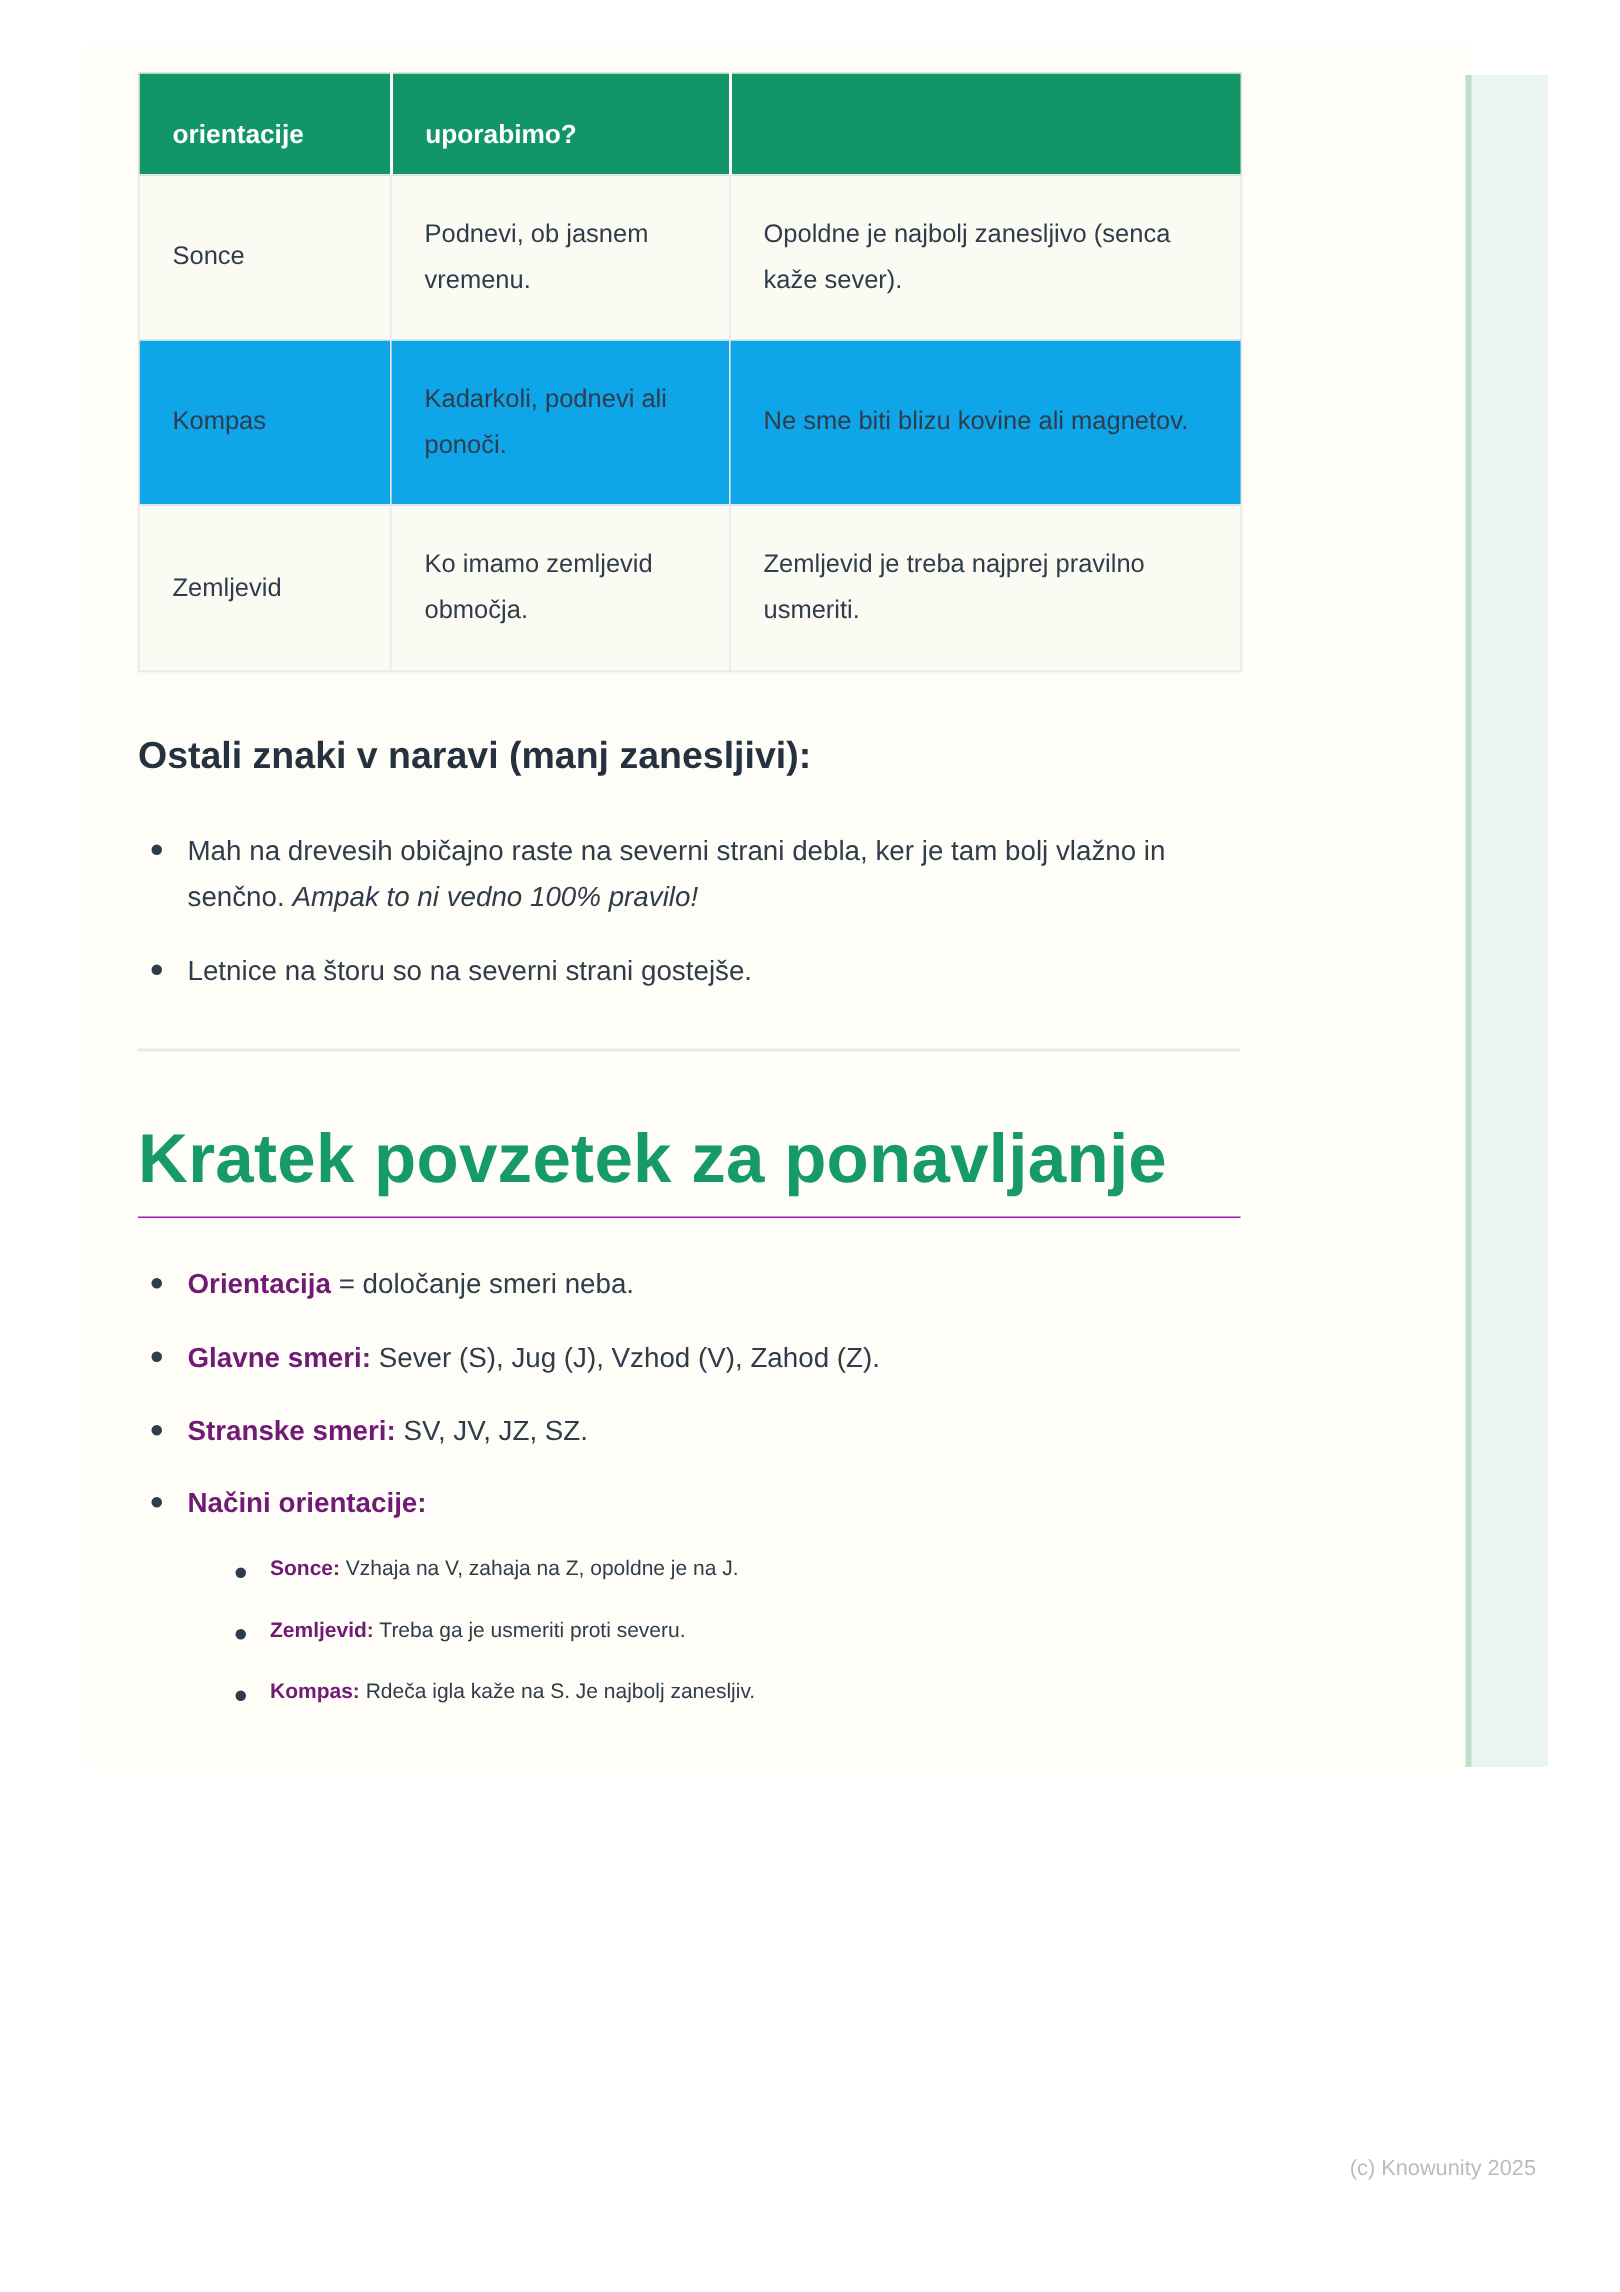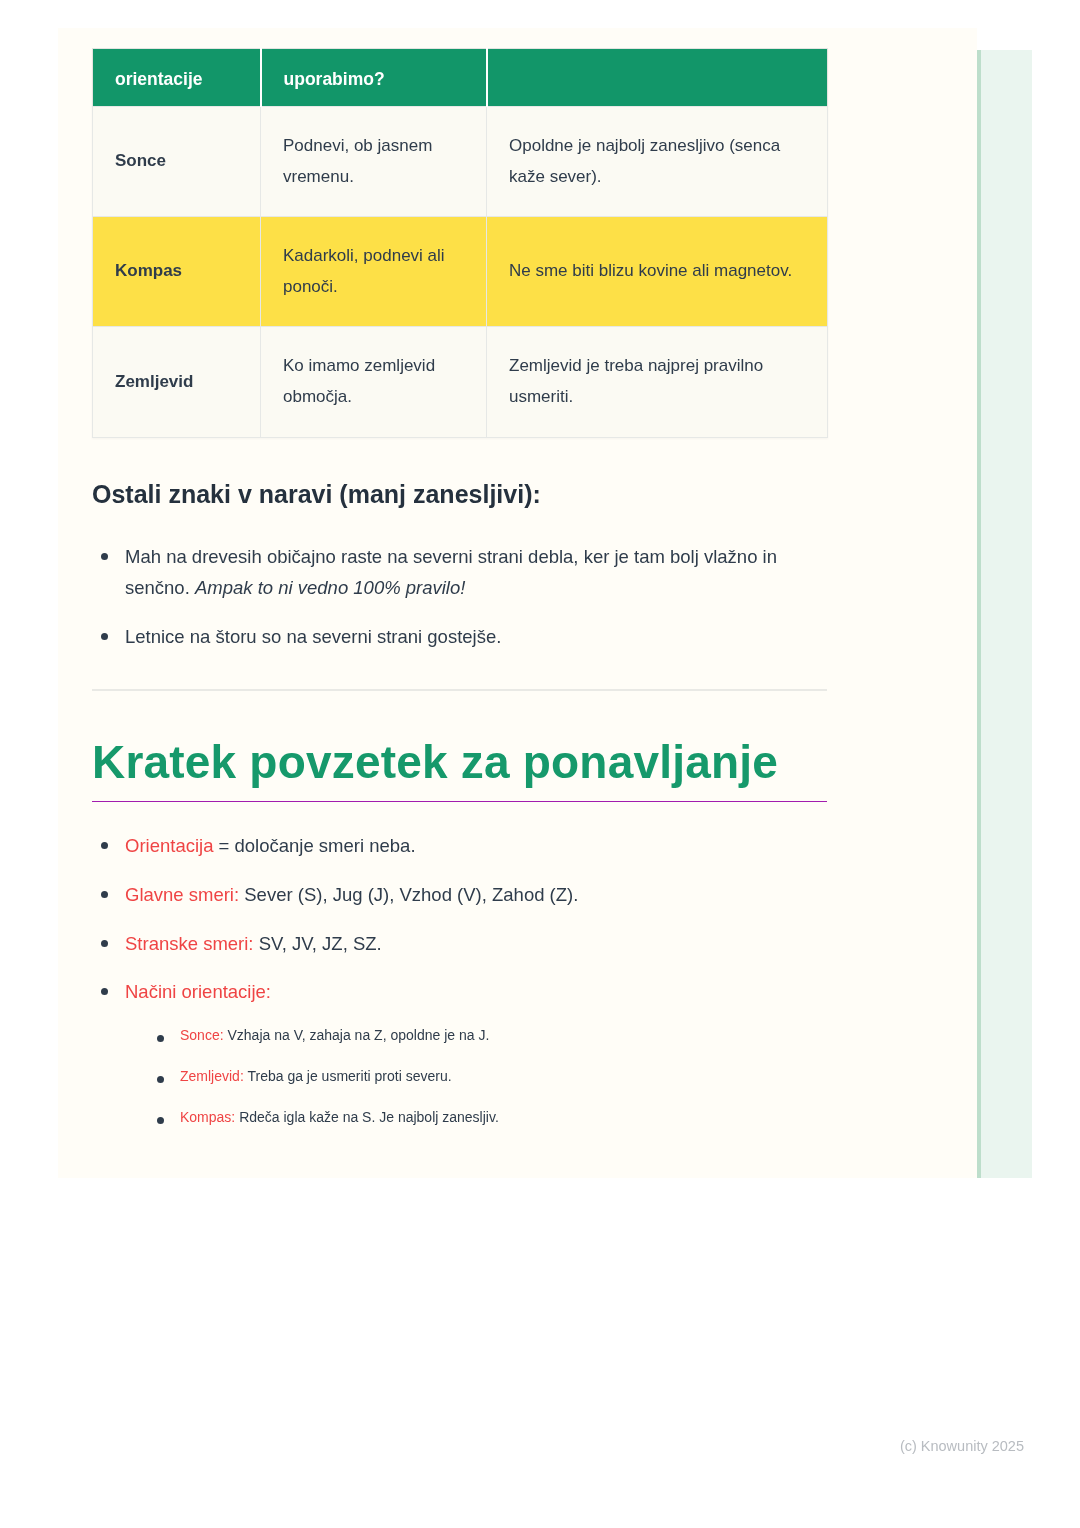--- a/index.html
+++ b/index.html
@@ -49,35 +49,35 @@
     box-shadow: 0 1px 2px rgba(0,0,0,0.04);
   }
   table.orient col.c1 { width: 168px; }
   table.orient col.c2 { width: 226px; }
   table.orient col.c3 { width: 341px; }
   table.orient th {
     background: #129669;
     color: #ffffff;
     font-weight: 700;
     text-align: left;
-    padding: 20px 22px 16px 22px;
+    padding: 30px 22px 16px 22px;
     border-right: 2px solid #ffffff;
     font-size: 17.5px;
   }
   table.orient th:last-child { border-right: none; }
   table.orient td {
     padding: 24px 22px;
     vertical-align: middle;
     line-height: 1.8;
     border: 1px solid #e6e8e6;
     color: #2f3c4b;
   }
   table.orient tbody tr.row-odd  { background: #fbfaf3; }
-  table.orient tbody tr.row-even { background: #fde047; }
-  td.row-label { font-weight: 700; color: #25313e; }
+  table.orient tbody tr.row-even { background: #0ea5e9; }
+  td.row-label { font-weight: 400; color: #25313e; }
 
   
   .signs-heading {
     margin-top: 42px;
     font-size: 25px;
     font-weight: 700;
     color: #25313e;
   }
   ul.bullets {
     list-style: none;
@@ -92,21 +92,21 @@
     margin-bottom: 17px;
   }
   ul.bullets > li::before {
     content: "";
     position: absolute;
     left: 9px; top: 12px;
     width: 7px; height: 7px;
     border-radius: 50%;
     background: #2f3c4b;
   }
-  ul.bullets .b { font-weight: 400; color: #ef4444; }
+  ul.bullets .b { font-weight: 700; color: #701a75; }
   ul.bullets em { font-style: italic; }
 
   
   ul.bullets ul.sub {
     list-style: none;
     margin: 15px 0 12px 0;
     padding: 0 0 0 32px;
     font-size: 14px;
   }
   ul.bullets ul.sub > li {

